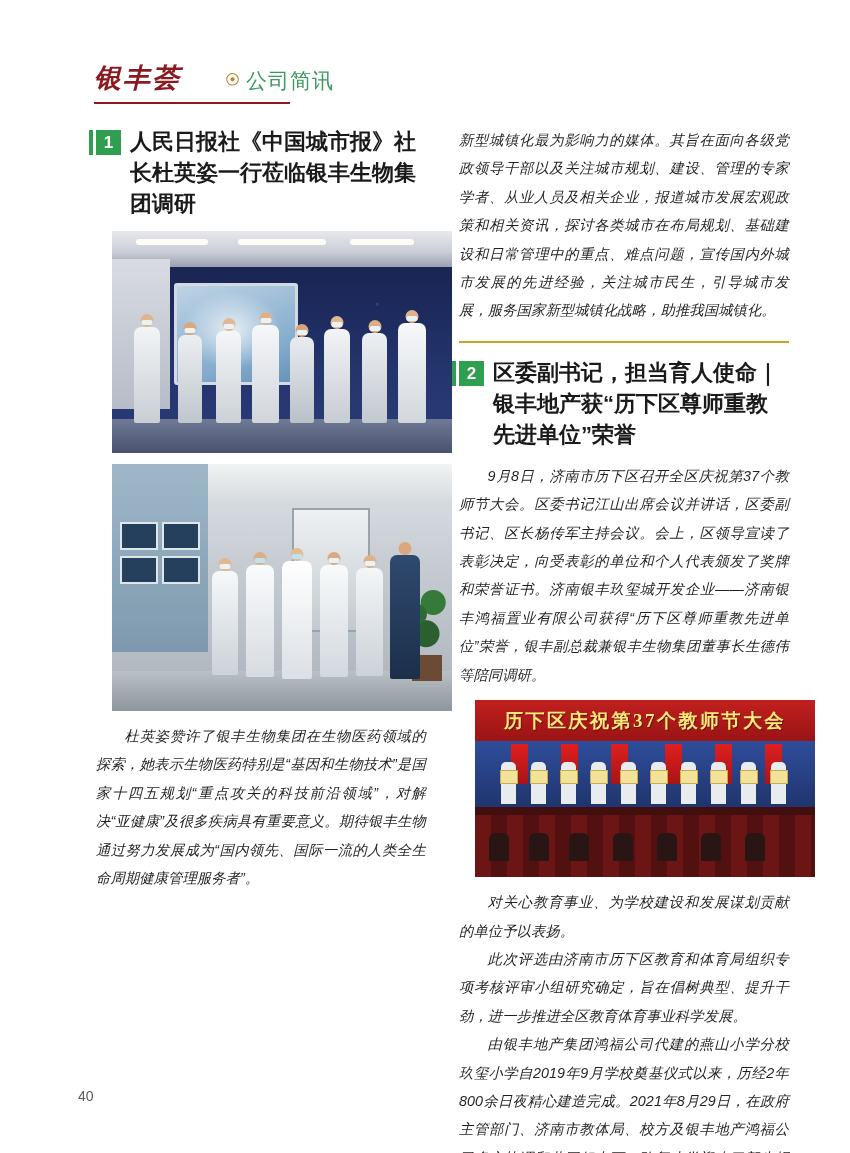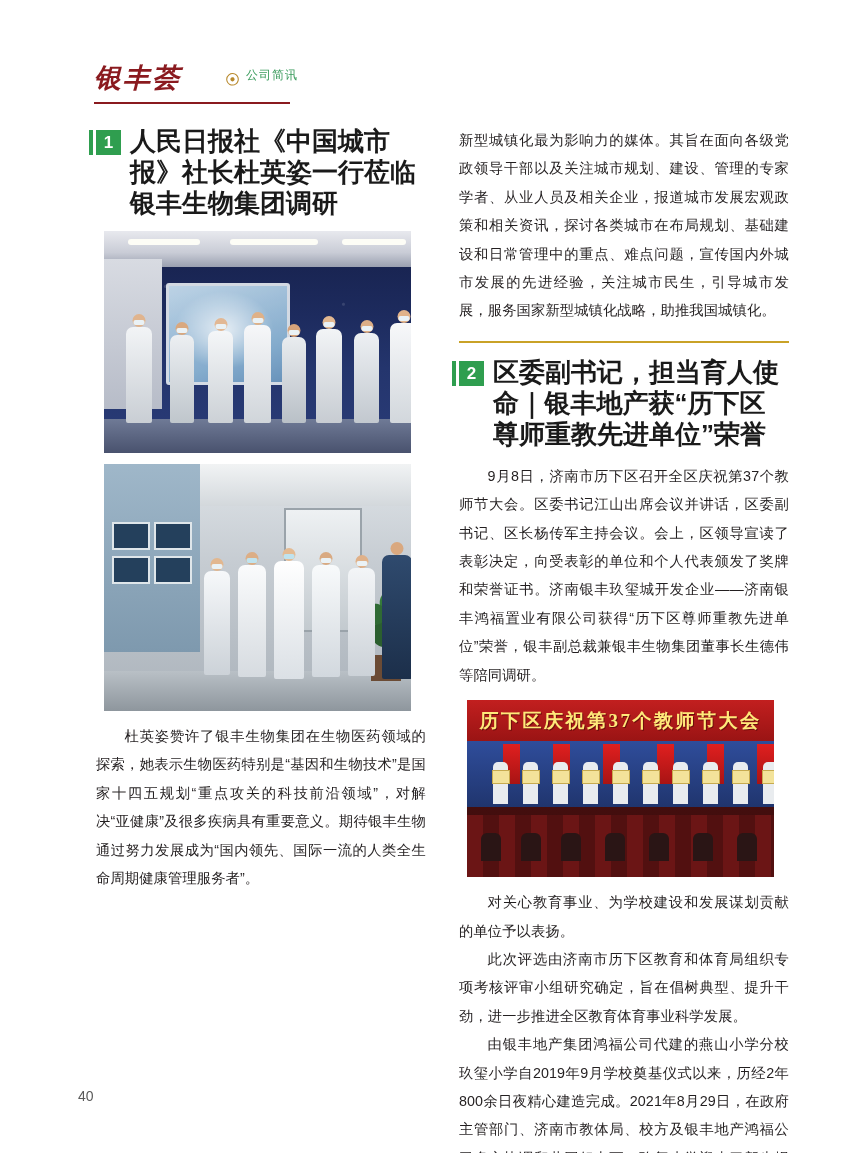--- a/index.html
+++ b/index.html
@@ -44,21 +44,21 @@
     position: absolute;
     left: 131px;
     top: 9px;
     font-size: 15px;
     color: #b8892c;
   }
   .masthead-section {
     position: absolute;
     left: 152px;
     top: 5px;
-    font-size: 12px;
+    font-size: 21px;
     color: #3a9b5c;
     letter-spacing: 1px;
   }
   .masthead-rule {
     position: absolute;
     left: 0;
     top: 40px;
     width: 196px;
     height: 2px;
     background: #8a1a1f;
@@ -97,48 +97,49 @@
   .numbox::before {
     content: "";
     position: absolute;
     left: -7px;
     top: 0;
     width: 4px;
     height: 25px;
     background: #2f9e4f;
   }
   .headline-text {
-    font-size: 26px;
+    font-size: 22px;
     font-weight: bold;
     line-height: 31px;
     letter-spacing: 0px;
     color: #1a1a1a;
     font-family: "Liberation Sans", sans-serif;
   }
 
   
   p.body {
     font-size: 14.3px;
     line-height: 28.4px;
     margin: 0;
     text-align: justify;
     text-justify: inter-ideograph;
     color: #231f20;
     letter-spacing: 0.1px;
+    font-style: italic;
   }
   p.indent {
     text-indent: 2em;
   }
 
   
   .photo {
-    width: 307px;
+    width: 340px;
     position: relative;
     overflow: hidden;
-    margin: 11px 0 11px 8px;
+    margin: 11px 0 11px 16px;
   }
   .photo-1 { height: 222px; }
   .photo-2 { height: 247px; }
   .photo-3 { height: 177px; }
 
   
   .p1-bg {
     position: absolute; inset: 0;
     background:
       radial-gradient(circle at 20% 25%, rgba(255,255,255,.14) 0 1px, transparent 2px),

